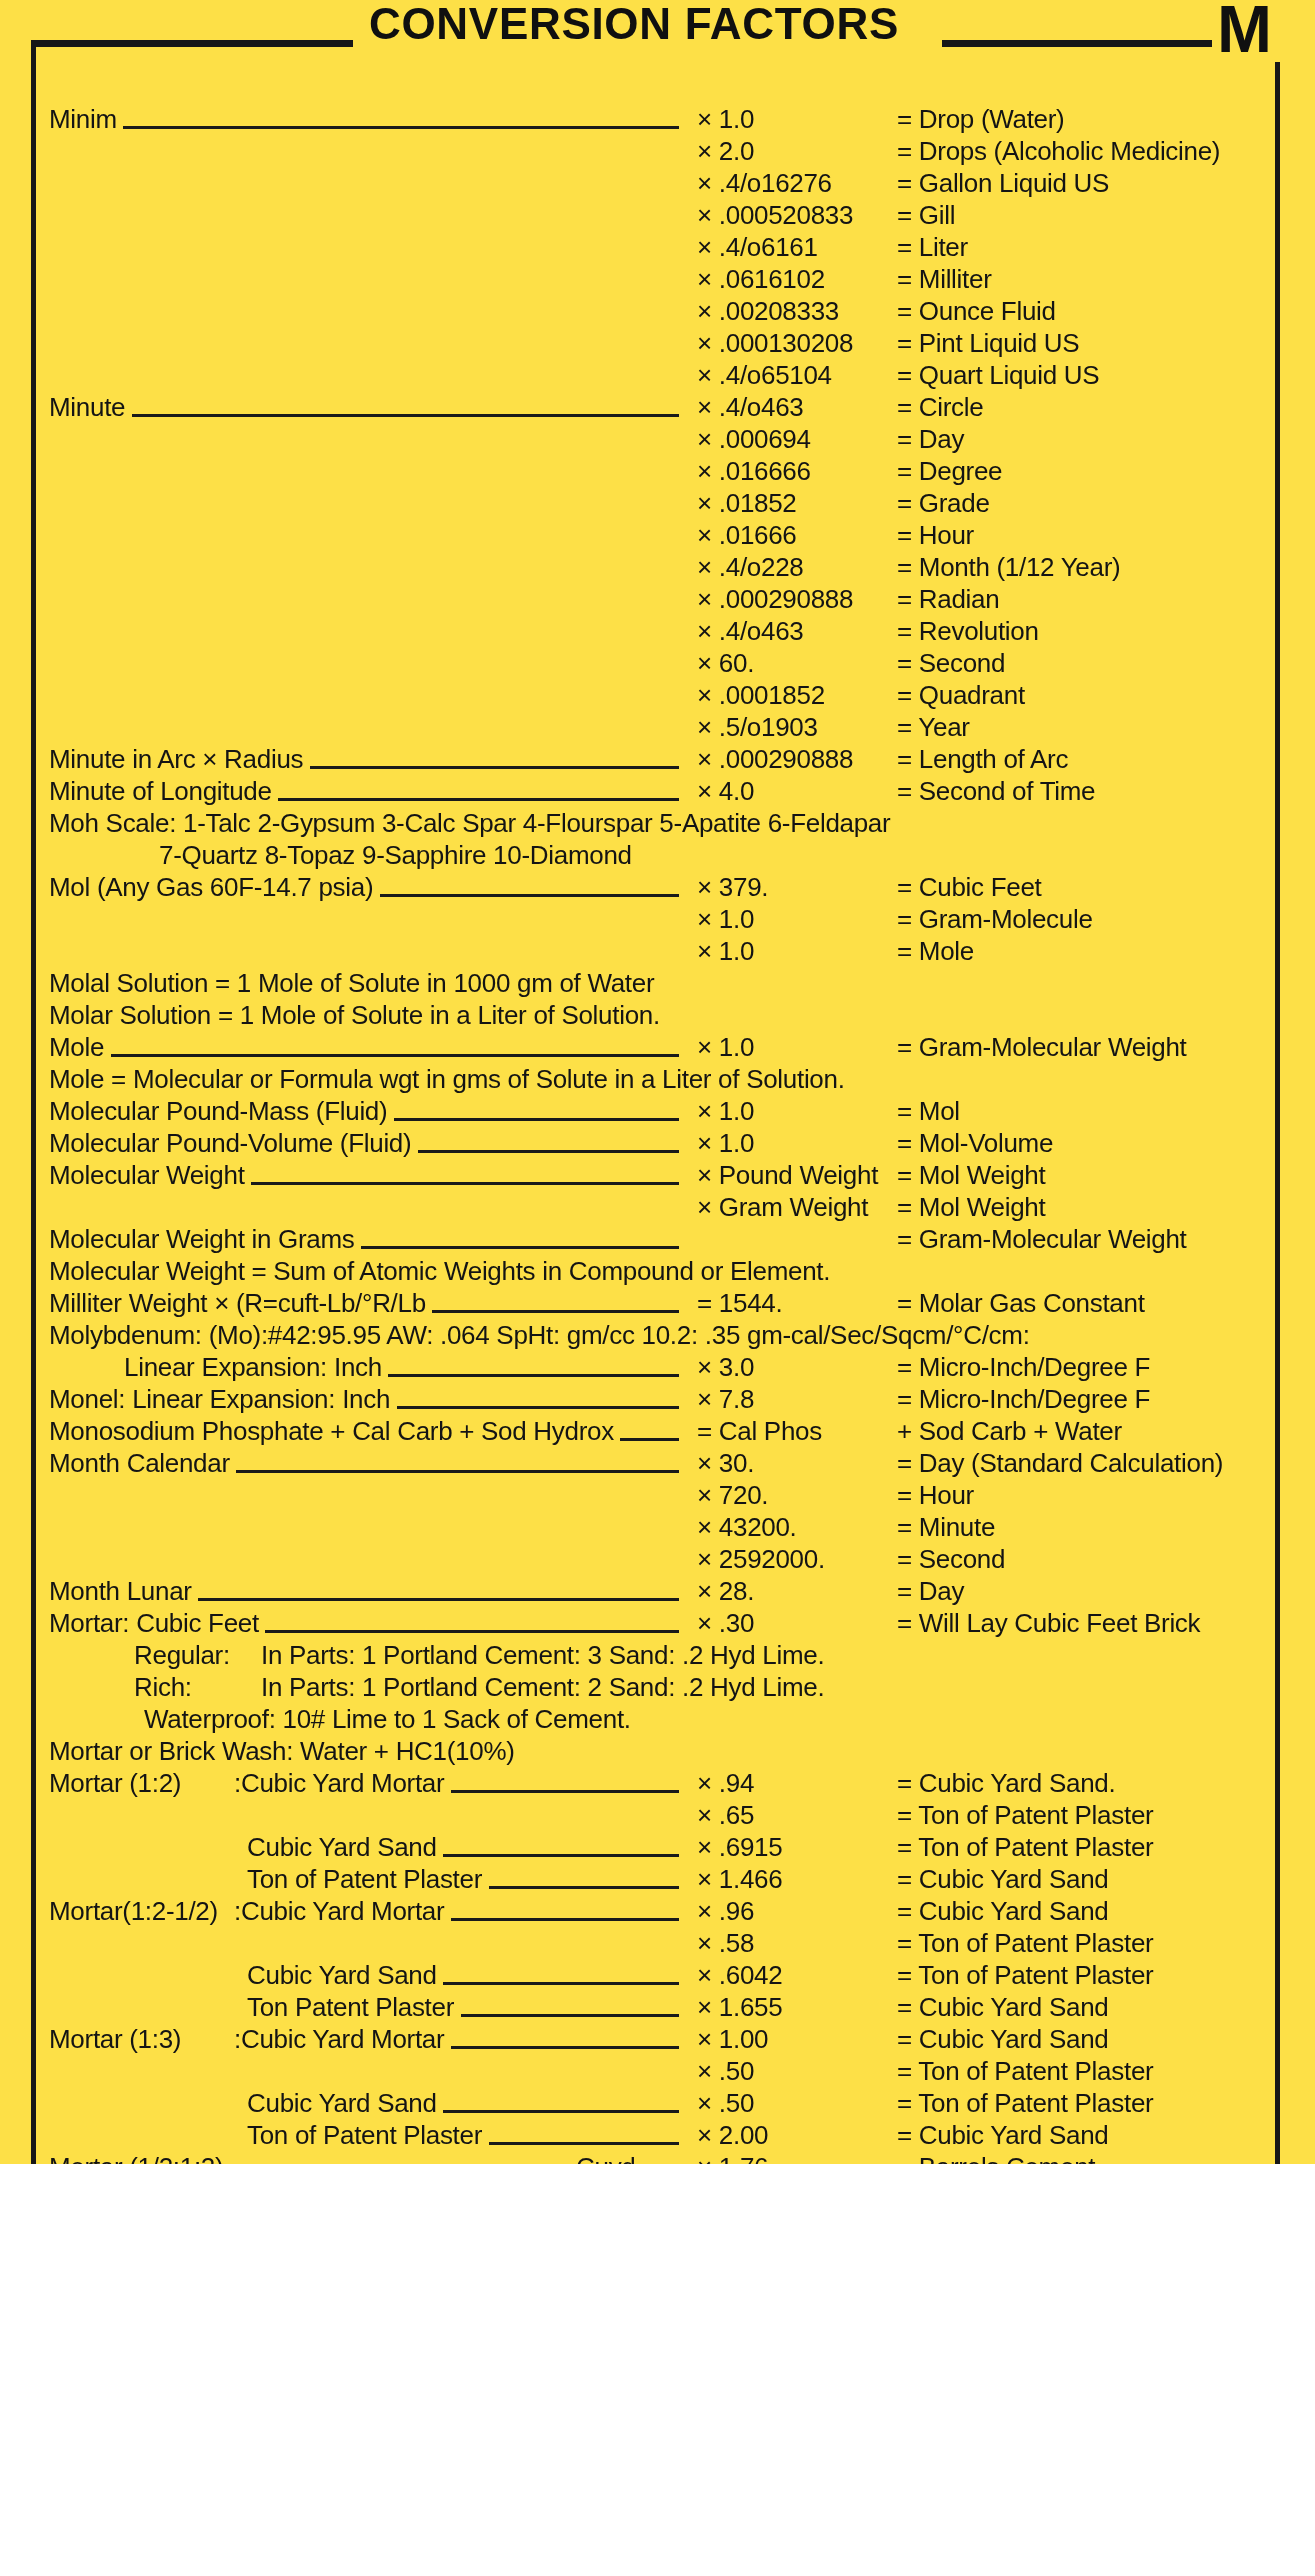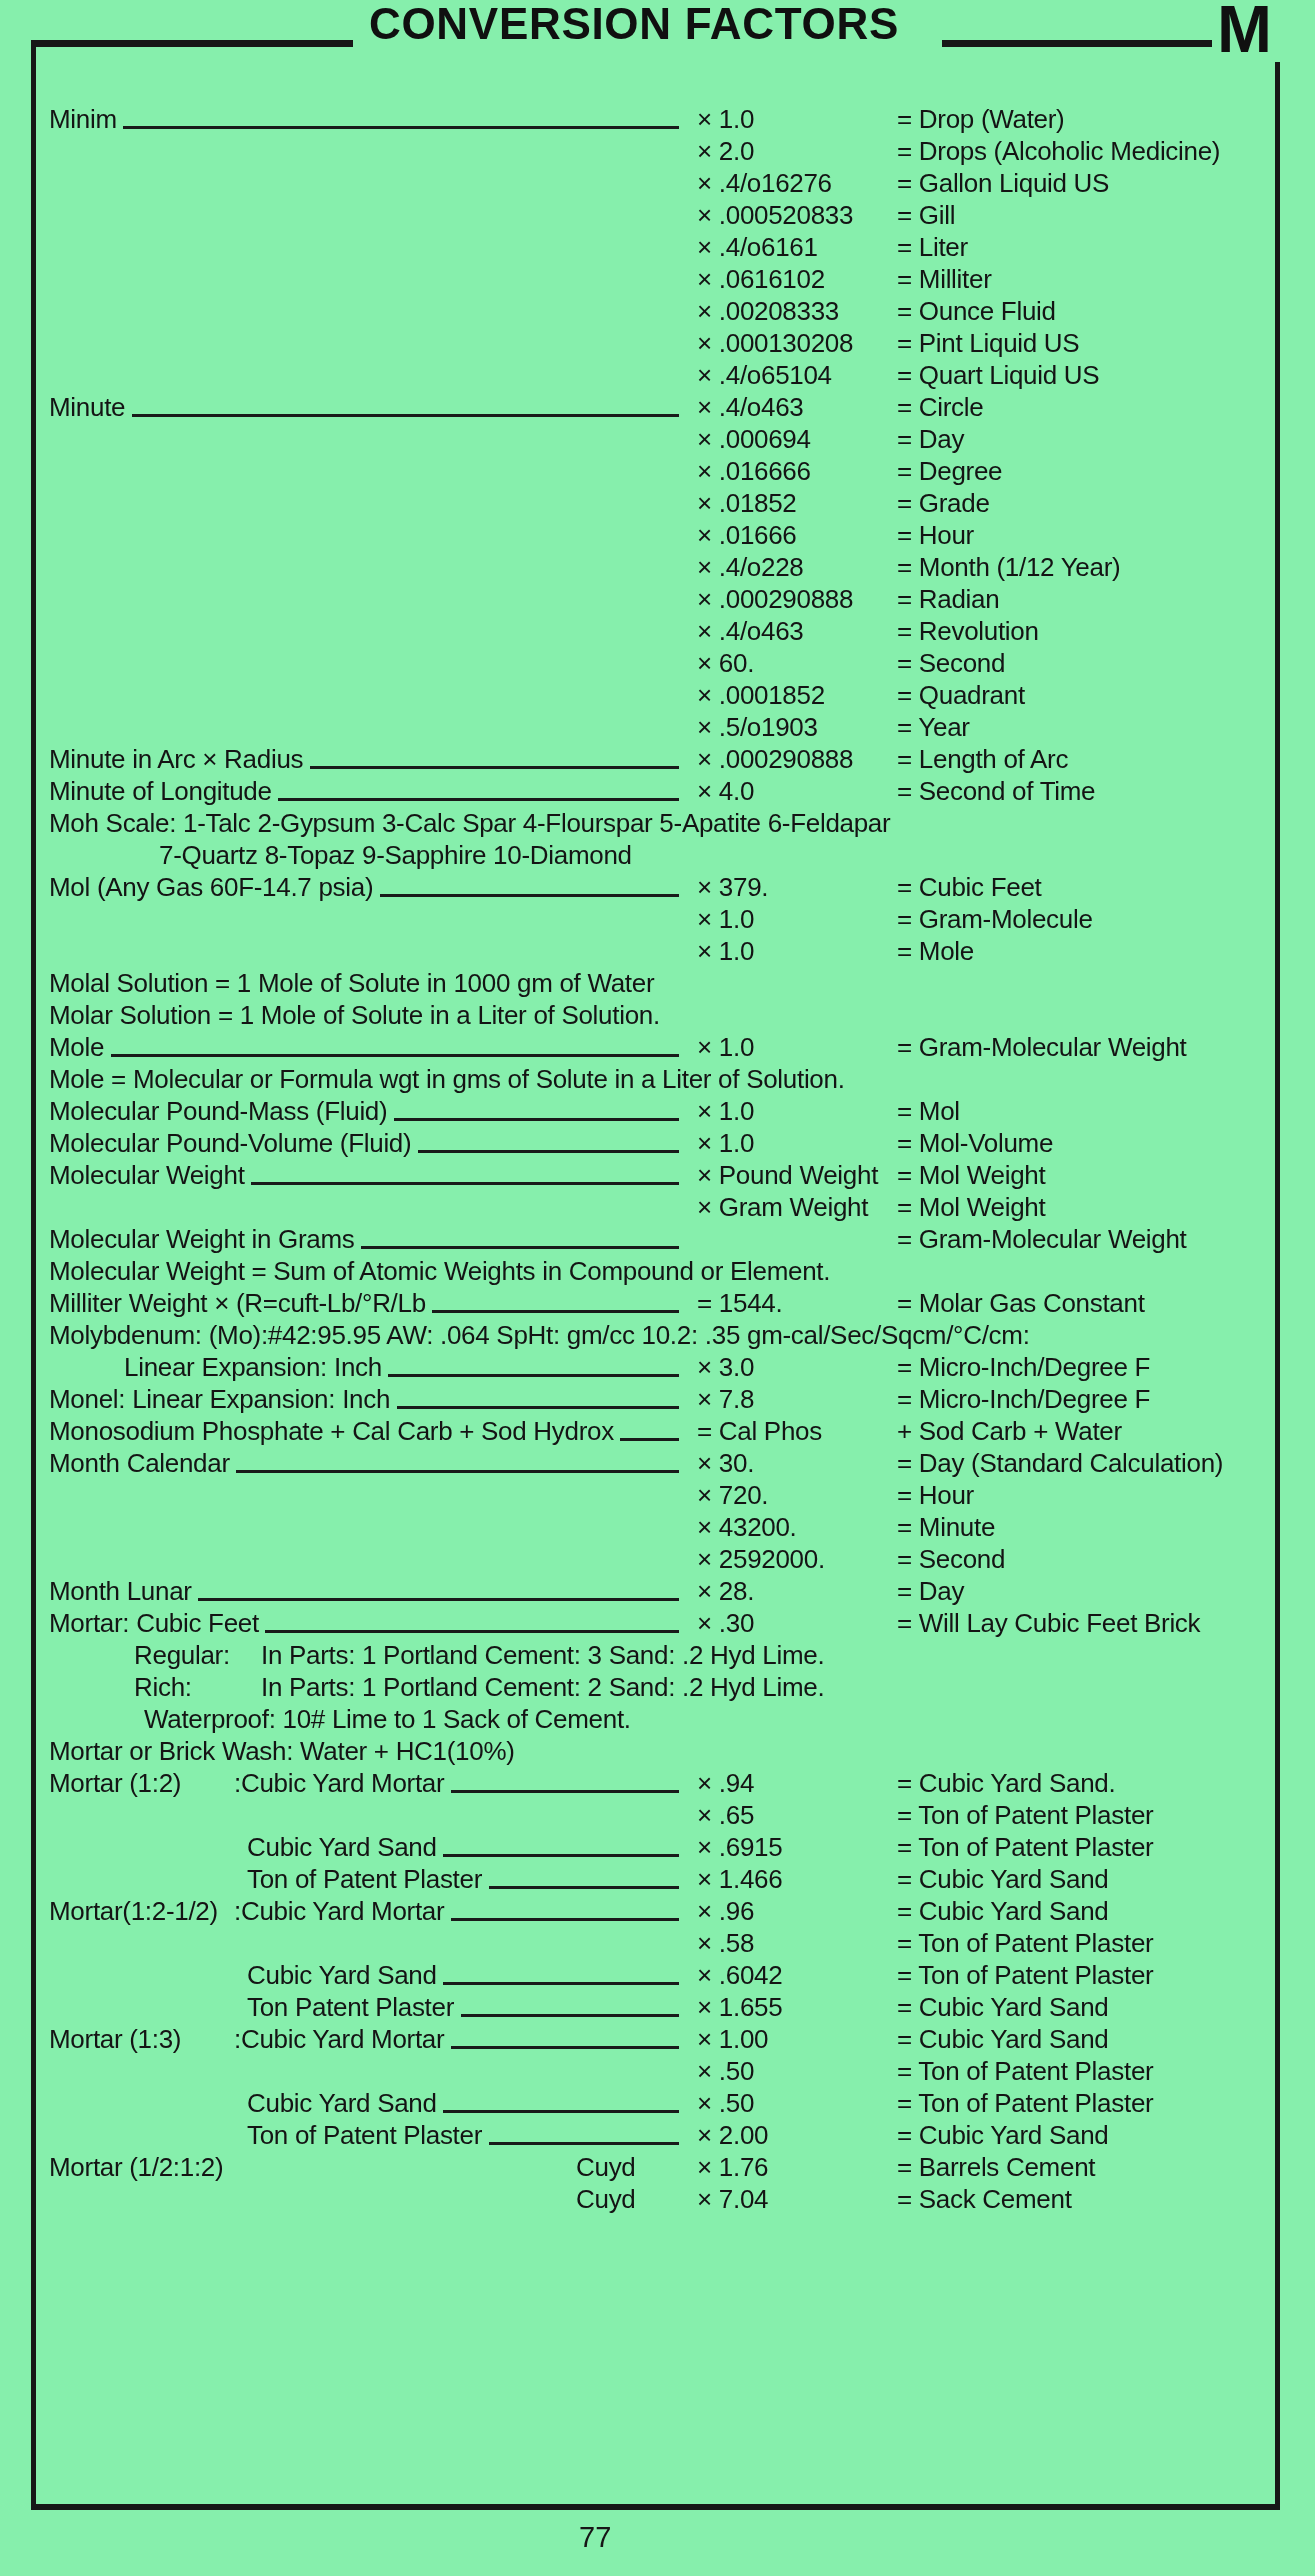--- a/index.html
+++ b/index.html
@@ -1,17 +1,17 @@
 <!DOCTYPE html>
 <html style="font-size:10.4px"><head>
 <meta charset="utf-8">
 <style>
   html,body{margin:0;padding:0;background:#ffffff;}
   .sheet{
-    position:relative;width:1316px;height:2576px;background:#86efac;
+    position:relative;width:1316px;height:2164px;background:#fde047;
     font-family:"Liberation Sans",sans-serif;color:#141414;overflow:hidden;
   }
   
   .title{
     position:absolute;left:296px;top:-1.3px;width:676px;margin:0;
     text-align:center;font-size:44px;font-weight:bold;letter-spacing:0.7px;
     color:#101010;white-space:nowrap;
   }
   .rule{position:absolute;top:40px;height:6.5px;background:#171717;}
   .rule-left{left:31px;width:322px;}

